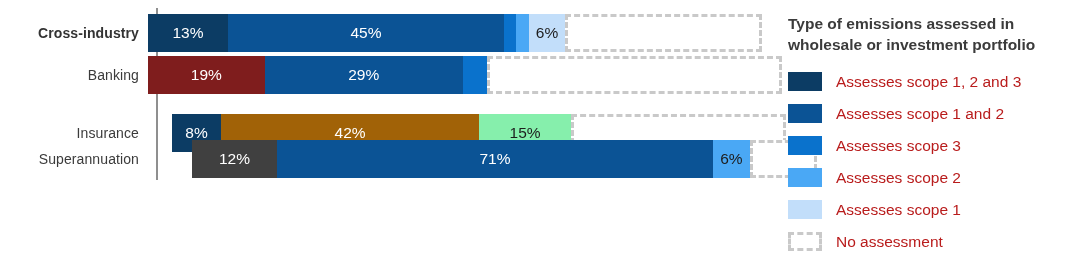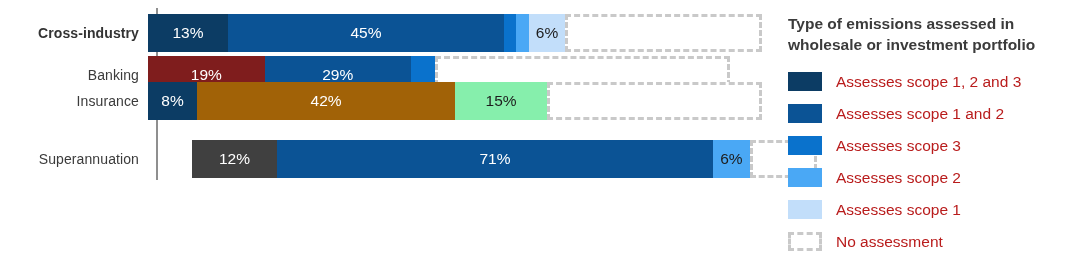--- a/index.html
+++ b/index.html
@@ -64,28 +64,28 @@
             </div>
             <div class="seg dark none" style="width: 196.48px;"></div>
           </div>
         </div>
         <div class="row" style="top: 56px;">
           <div class="cat-label">Banking</div>
           <div class="bar-track">
             <div class="seg light" style="width: 116.66px; background: #7f1d1d;">
               <span>19%</span>
             </div>
-            <div class="seg light" style="width: 146px; background: rgb(11, 83, 149);">
+            <div class="seg light" style="width: 198px; background: rgb(11, 83, 149);">
               <span>29%</span>
             </div>
             <div class="seg light" style="width: 24.56px; background: rgb(10, 114, 204);"></div>
             <div class="seg dark none" style="width: 294.72px;"></div>
           </div>
         </div>
-        <div class="row" style="top: 82px;">
+        <div class="row" style="top: 114px; gap: 24px;">
           <div class="cat-label">Insurance</div>
           <div class="bar-track">
             <div class="seg light" style="width: 49.12px; background: rgb(12, 60, 100);">
               <span>8%</span>
             </div>
             <div class="seg light" style="width: 257.88px; background: #a16207;">
               <span>42%</span>
             </div>
             <div class="seg dark" style="width: 92.1px; background: #86efac;">
               <span>15%</span>

